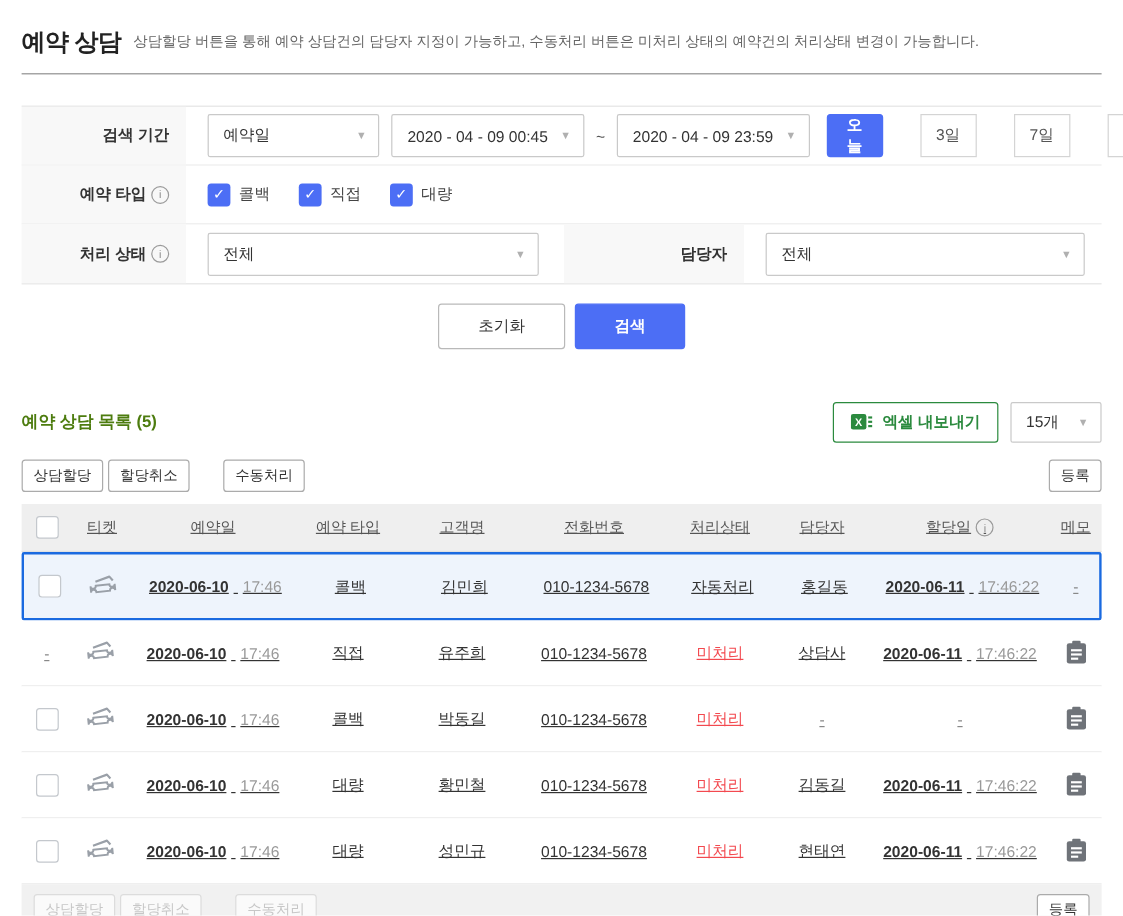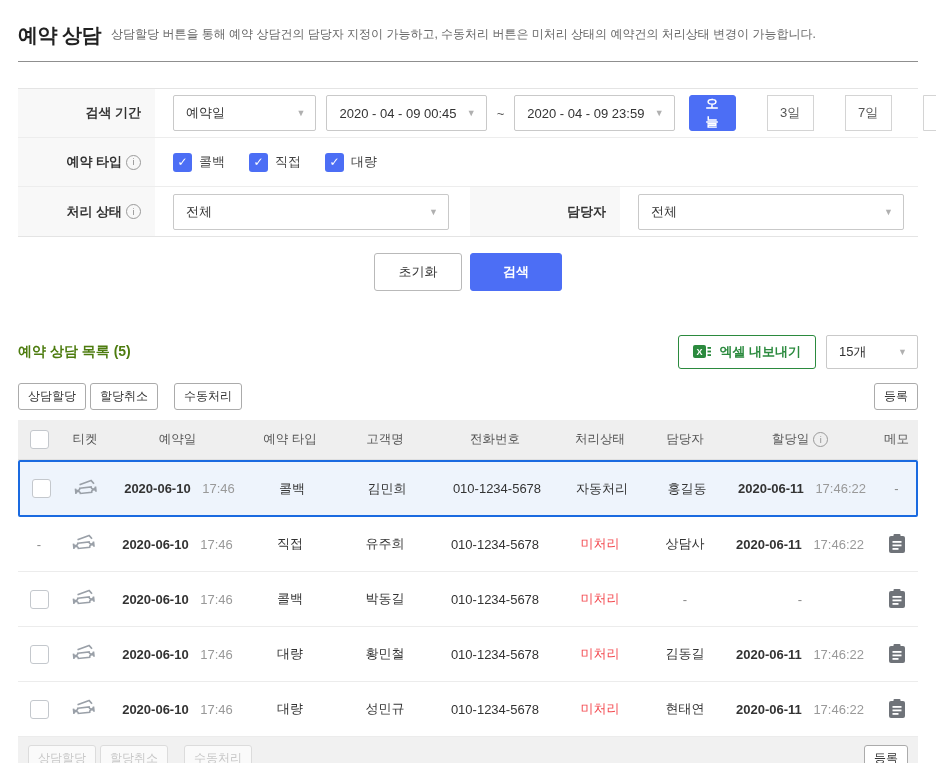--- a/index.html
+++ b/index.html
@@ -41,49 +41,49 @@
   .qbtn:last-child { border-radius:0 3px 3px 0; }
   .qbtn.active { background:#4c6ef5; border-color:#4c6ef5; color:#fff; font-weight:700;
     position:relative; z-index:1; border-radius:3px; }
 
   .chk { display:flex; align-items:center; gap:7px; margin-right:14px; font-size:13px; color:#444; }
   .chk .box { width:19px; height:19px; background:#4c6ef5; border-radius:3px; color:#fff;
     display:flex; align-items:center; justify-content:center; font-size:12px; font-weight:700; }
 
   
   .search-actions { display:flex; justify-content:center; gap:8px; margin:16px 0 0 0; }
-  .btn-reset { width:88px; height:38px; background:#fff; border:1px solid #b9b9b9;
+  .btn-reset { width:106px; height:38px; background:#fff; border:1px solid #b9b9b9;
     border-radius:3px; font-size:13px; color:#333; cursor:pointer; }
   .btn-search { width:92px; height:38px; background:#4c6ef5; border:1px solid #4c6ef5;
     border-radius:3px; font-size:13px; color:#fff; font-weight:700; cursor:pointer; }
 
   
   .list-head { display:flex; align-items:center; margin-top:44px; }
   .list-title { font-size:14px; font-weight:700; color:#4d7c0f; flex:1; }
   .btn-excel { display:flex; align-items:center; gap:8px; height:34px; padding:0 14px;
     background:#fff; border:1px solid #2b8a3e; border-radius:3px; color:#2b8a3e;
     font-size:13px; font-weight:700; cursor:pointer; }
-  .perpage { margin-left:10px; width:92px; height:34px; }
+  .perpage { margin-left:10px; width:76px; height:34px; }
 
   
   .toolbar { display:flex; align-items:center; margin-top:14px; gap:4px; }
   .tbtn { height:27px; padding:0 9px; background:#fff; border:1px solid #ababab;
     border-radius:3px; font-size:12px; color:#333; cursor:pointer; }
-  .tbtn.gap { margin-left:12px; }
+  .tbtn.gap { margin-left:24px; }
   .tb-spacer { flex:1; }
   .toolbar-bottom { background:#f1f1f1; padding:8px 10px; display:flex; gap:4px;
     align-items:center; margin:0 0 0 0; }
   .tbtn.disabled { border-color:#dcdcdc; color:#c7c7c7; background:#fafafa; cursor:default; }
 
   
   .grid { display:grid; align-items:center;
     grid-template-columns:42px 50px 135px 90px 100px 120px 90px 80px 150px 1fr; }
   .thead { background:#efefef; height:40px; margin-top:10px; font-size:12.5px; color:#555;
     border-bottom:1px solid #e0e0e0; }
-  .cell { text-align:left; display:flex; justify-content:center; align-items:center; gap:4px; }
+  .cell { text-align:left; display:flex; justify-content:center; align-items:center; gap:4px;text-decoration:underline; }
   .trow { height:55px; border-bottom:1px solid #ececec; font-size:13px; color:#333; background:#fff; }
   .trow.selected { background:#eef4fc; border:2px solid #1a6ae0; border-radius:2px; height:57px; }
   .cbx { width:19px; height:19px; border:1.5px solid #c4c8cd; border-radius:3px; background:#fff; }
   .datecell b { font-weight:700; color:#333; }
   .datecell span { color:#999; font-weight:400; }
   .status-red { color:#f3494f; }
   .dash { color:#888; }
   .icon-btn { background:none; border:none; cursor:pointer; display:flex;
     align-items:center; justify-content:center; }
 </style>

